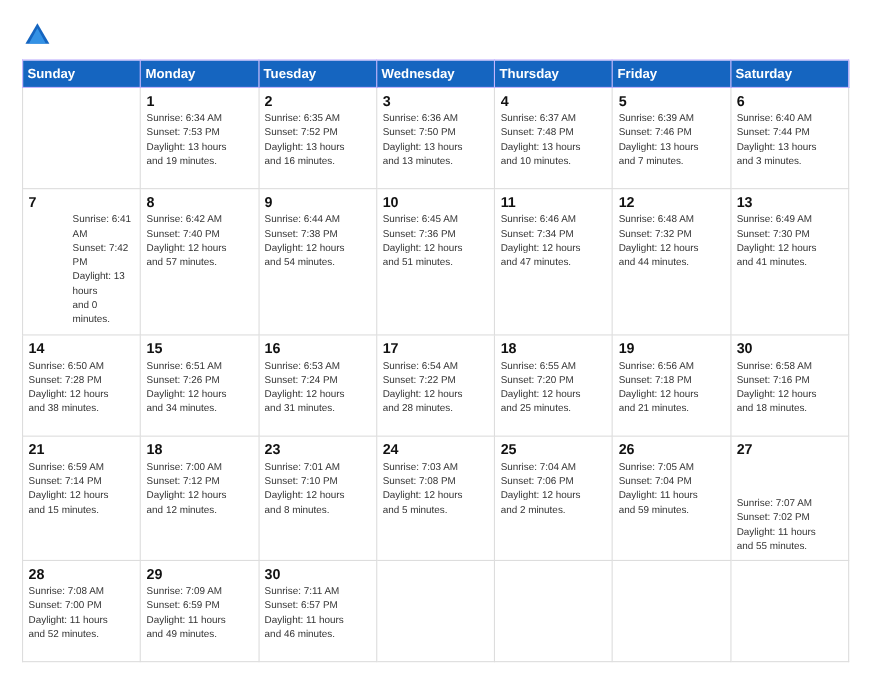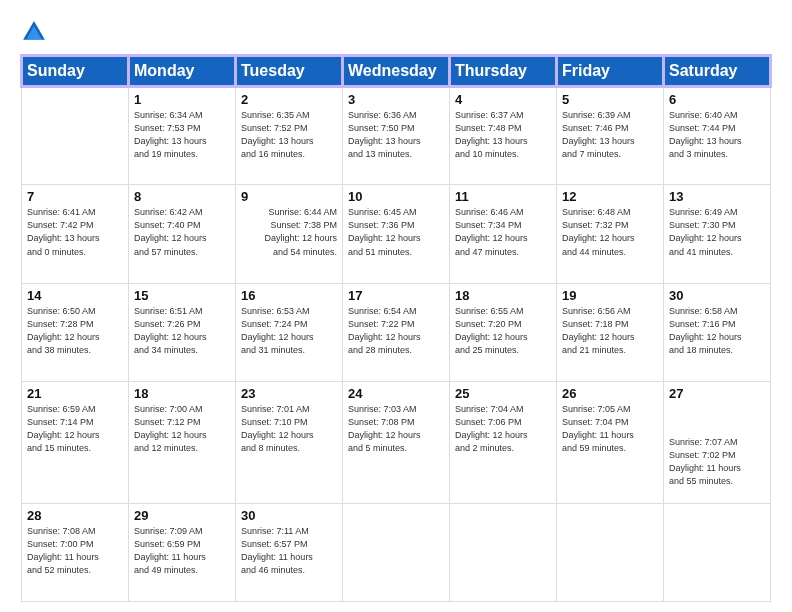--- a/index.html
+++ b/index.html
@@ -58,25 +58,25 @@
       border: 1px solid #ccc;
       border-collapse: collapse;
       width: 100%;
       table-layout: fixed;
     }
     .calendar thead tr {
       background: #1565c0;
     }
     .calendar thead th {
       color: #fff;
-      font-size: 16px;
+      font-size: 12px;
       font-weight: 600;
       padding: 5px 4px;
       text-align: left;
-      border: 3px solid #c4b5fd;
+      border: 1px solid #c4b5fd;
     }
     .calendar tbody tr {
       border-bottom: 1px solid #ccc;
     }
     .calendar tbody td {
       vertical-align: top;
       padding: 4px 5px;
       border: 1px solid #ddd;
       font-size: 9.5px;
       color: #222;
@@ -176,35 +176,35 @@
             <span class="day-number">6</span>
             <div class="day-info" style="white-space: pre-line;">Sunrise: 6:40 AM
 Sunset: 7:44 PM
 Daylight: 13 hours
 and 3 minutes.</div>
           </td>
         </tr>
         <tr>
           <td>
             <span class="day-number">7</span>
-            <div class="day-info" style="white-space: pre-line;">Sunrise: 6:41 AM
+            <div class="day-info" style="white-space: pre-line; margin-left: 40px;">Sunrise: 6:41 AM
 Sunset: 7:42 PM
 Daylight: 13 hours
 and 0 minutes.</div>
           </td>
           <td>
             <span class="day-number">8</span>
             <div class="day-info" style="white-space: pre-line;">Sunrise: 6:42 AM
 Sunset: 7:40 PM
 Daylight: 12 hours
 and 57 minutes.</div>
           </td>
           <td>
             <span class="day-number">9</span>
-            <div class="day-info" style="white-space: pre-line; text-align: right;">Sunrise: 6:44 AM
+            <div class="day-info" style="white-space: pre-line;">Sunrise: 6:44 AM
 Sunset: 7:38 PM
 Daylight: 12 hours
 and 54 minutes.</div>
           </td>
           <td>
             <span class="day-number">10</span>
             <div class="day-info" style="white-space: pre-line;">Sunrise: 6:45 AM
 Sunset: 7:36 PM
 Daylight: 12 hours
 and 51 minutes.</div>

